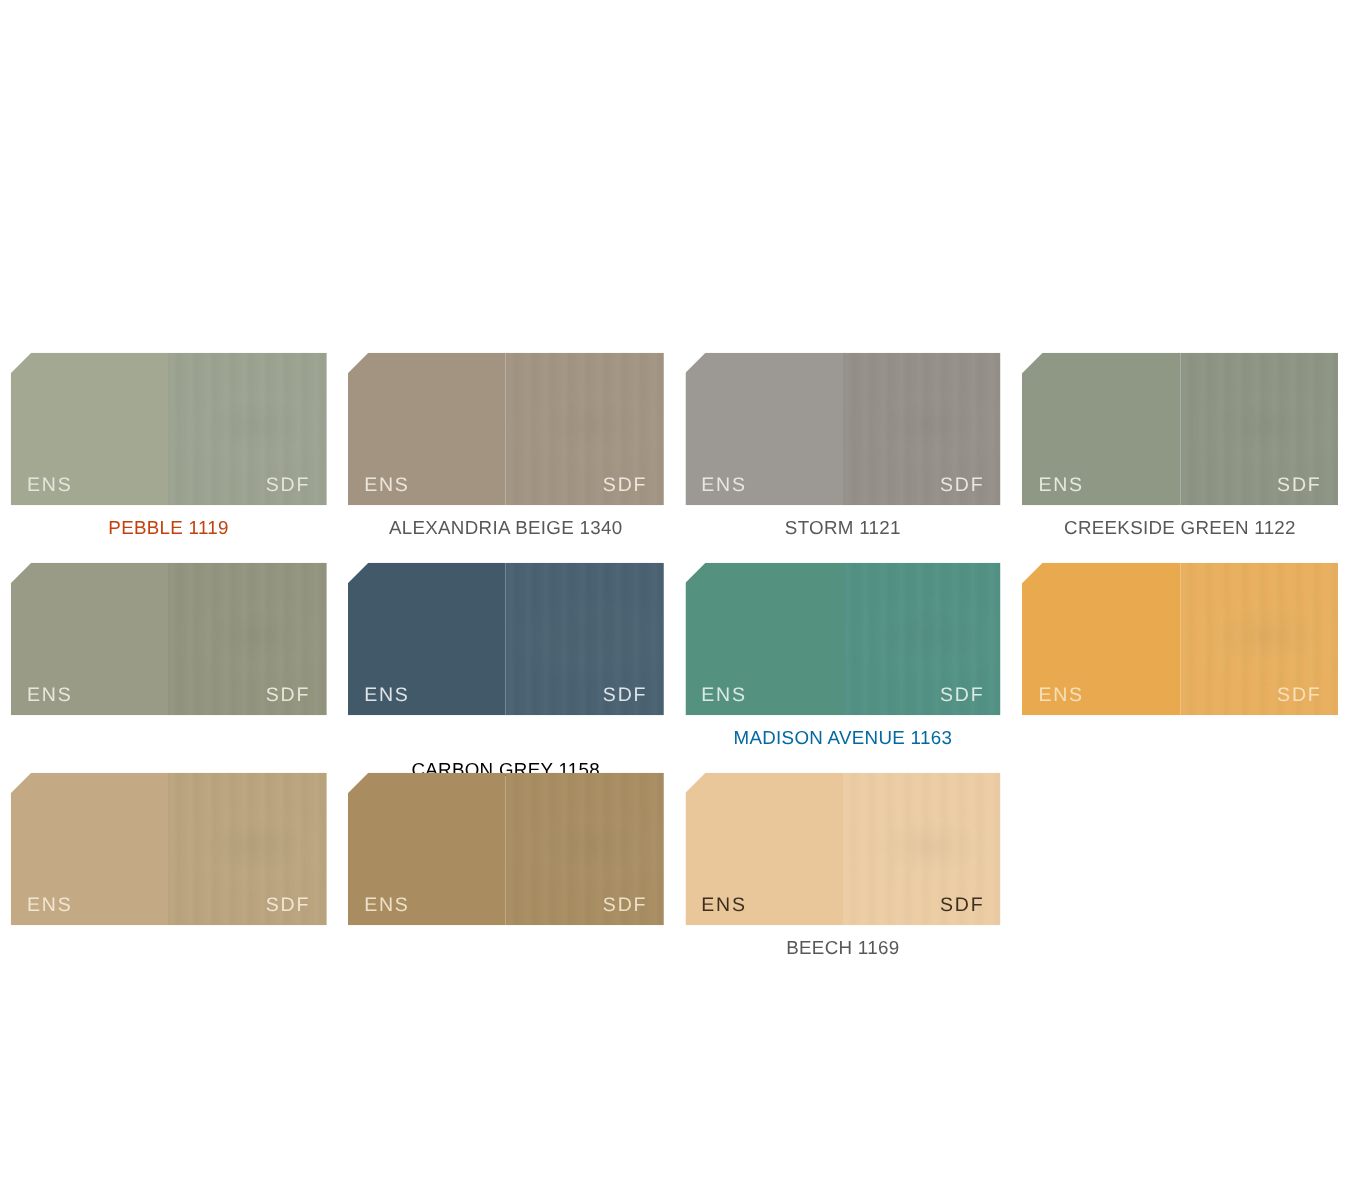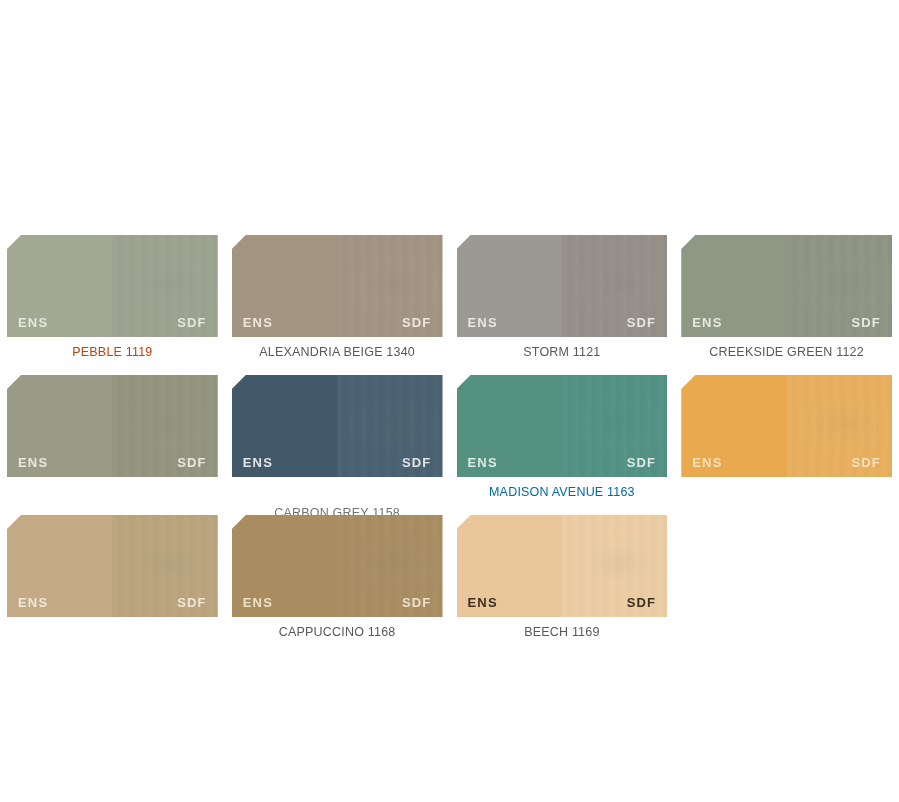--- a/index.html
+++ b/index.html
@@ -63,21 +63,21 @@
         rgba(0,0,0,0.07) 0%,
         rgba(0,0,0,0.00) 62%),
       radial-gradient(ellipse 92px 46px at 58% 50%,
         rgba(255,255,255,0.06) 0%,
         rgba(255,255,255,0.00) 70%);
   }
   .chip-tag {
     position: absolute;
     bottom: 7px;
     font-size: 13px;
-    font-weight: bold;
+    font-weight: normal;
     letter-spacing: 1.2px;
   }
   .chip-tag.left { left: 11px; }
   .chip-tag.right { right: 11px; }
   .chip-label {
     margin-top: 8px;
     text-align: center;
     font-size: 12.5px;
     color: #58585a;
     letter-spacing: 0.2px;
@@ -148,21 +148,21 @@
       </div>
       <div class="swatch-cell">
         <div class="chip">
           <div class="chip-half ens" style="background: rgb(66, 89, 106);"></div>
           <div class="chip-half sdf" style="background: rgb(74, 98, 114);">
             <div class="grain"></div>
           </div>
           <div class="chip-tag left" style="color: rgb(223, 228, 231);">ENS</div>
           <div class="chip-tag right" style="color: rgb(223, 228, 231);">SDF</div>
         </div>
-        <div class="chip-label" style="color: #737373; margin-top: 29px;">CARBON GREY 1158</div>
+        <div class="chip-label" style="color: #000000; margin-top: 29px;">CARBON GREY 1158</div>
       </div>
       <div class="swatch-cell">
         <div class="chip">
           <div class="chip-half ens" style="background: rgb(84, 145, 127);"></div>
           <div class="chip-half sdf" style="background: rgb(82, 146, 132);">
             <div class="grain"></div>
           </div>
           <div class="chip-tag left" style="color: rgb(221, 233, 228);">ENS</div>
           <div class="chip-tag right" style="color: rgb(221, 233, 228);">SDF</div>
         </div>
@@ -192,21 +192,20 @@
       </div>
       <div class="swatch-cell">
         <div class="chip">
           <div class="chip-half ens" style="background: rgb(169, 141, 96);"></div>
           <div class="chip-half sdf" style="background: rgb(169, 142, 99);">
             <div class="grain"></div>
           </div>
           <div class="chip-tag left" style="color: rgb(236, 224, 200);">ENS</div>
           <div class="chip-tag right" style="color: rgb(236, 224, 200);">SDF</div>
         </div>
-        <div class="chip-label" style="color: rgb(88, 88, 90);">CAPPUCCINO 1168</div>
       </div>
       <div class="swatch-cell">
         <div class="chip">
           <div class="chip-half ens" style="background: rgb(234, 199, 155);"></div>
           <div class="chip-half sdf" style="background: rgb(236, 205, 164);">
             <div class="grain"></div>
           </div>
           <div class="chip-tag left" style="color: rgb(61, 47, 32);">ENS</div>
           <div class="chip-tag right" style="color: rgb(61, 47, 32);">SDF</div>
         </div>

